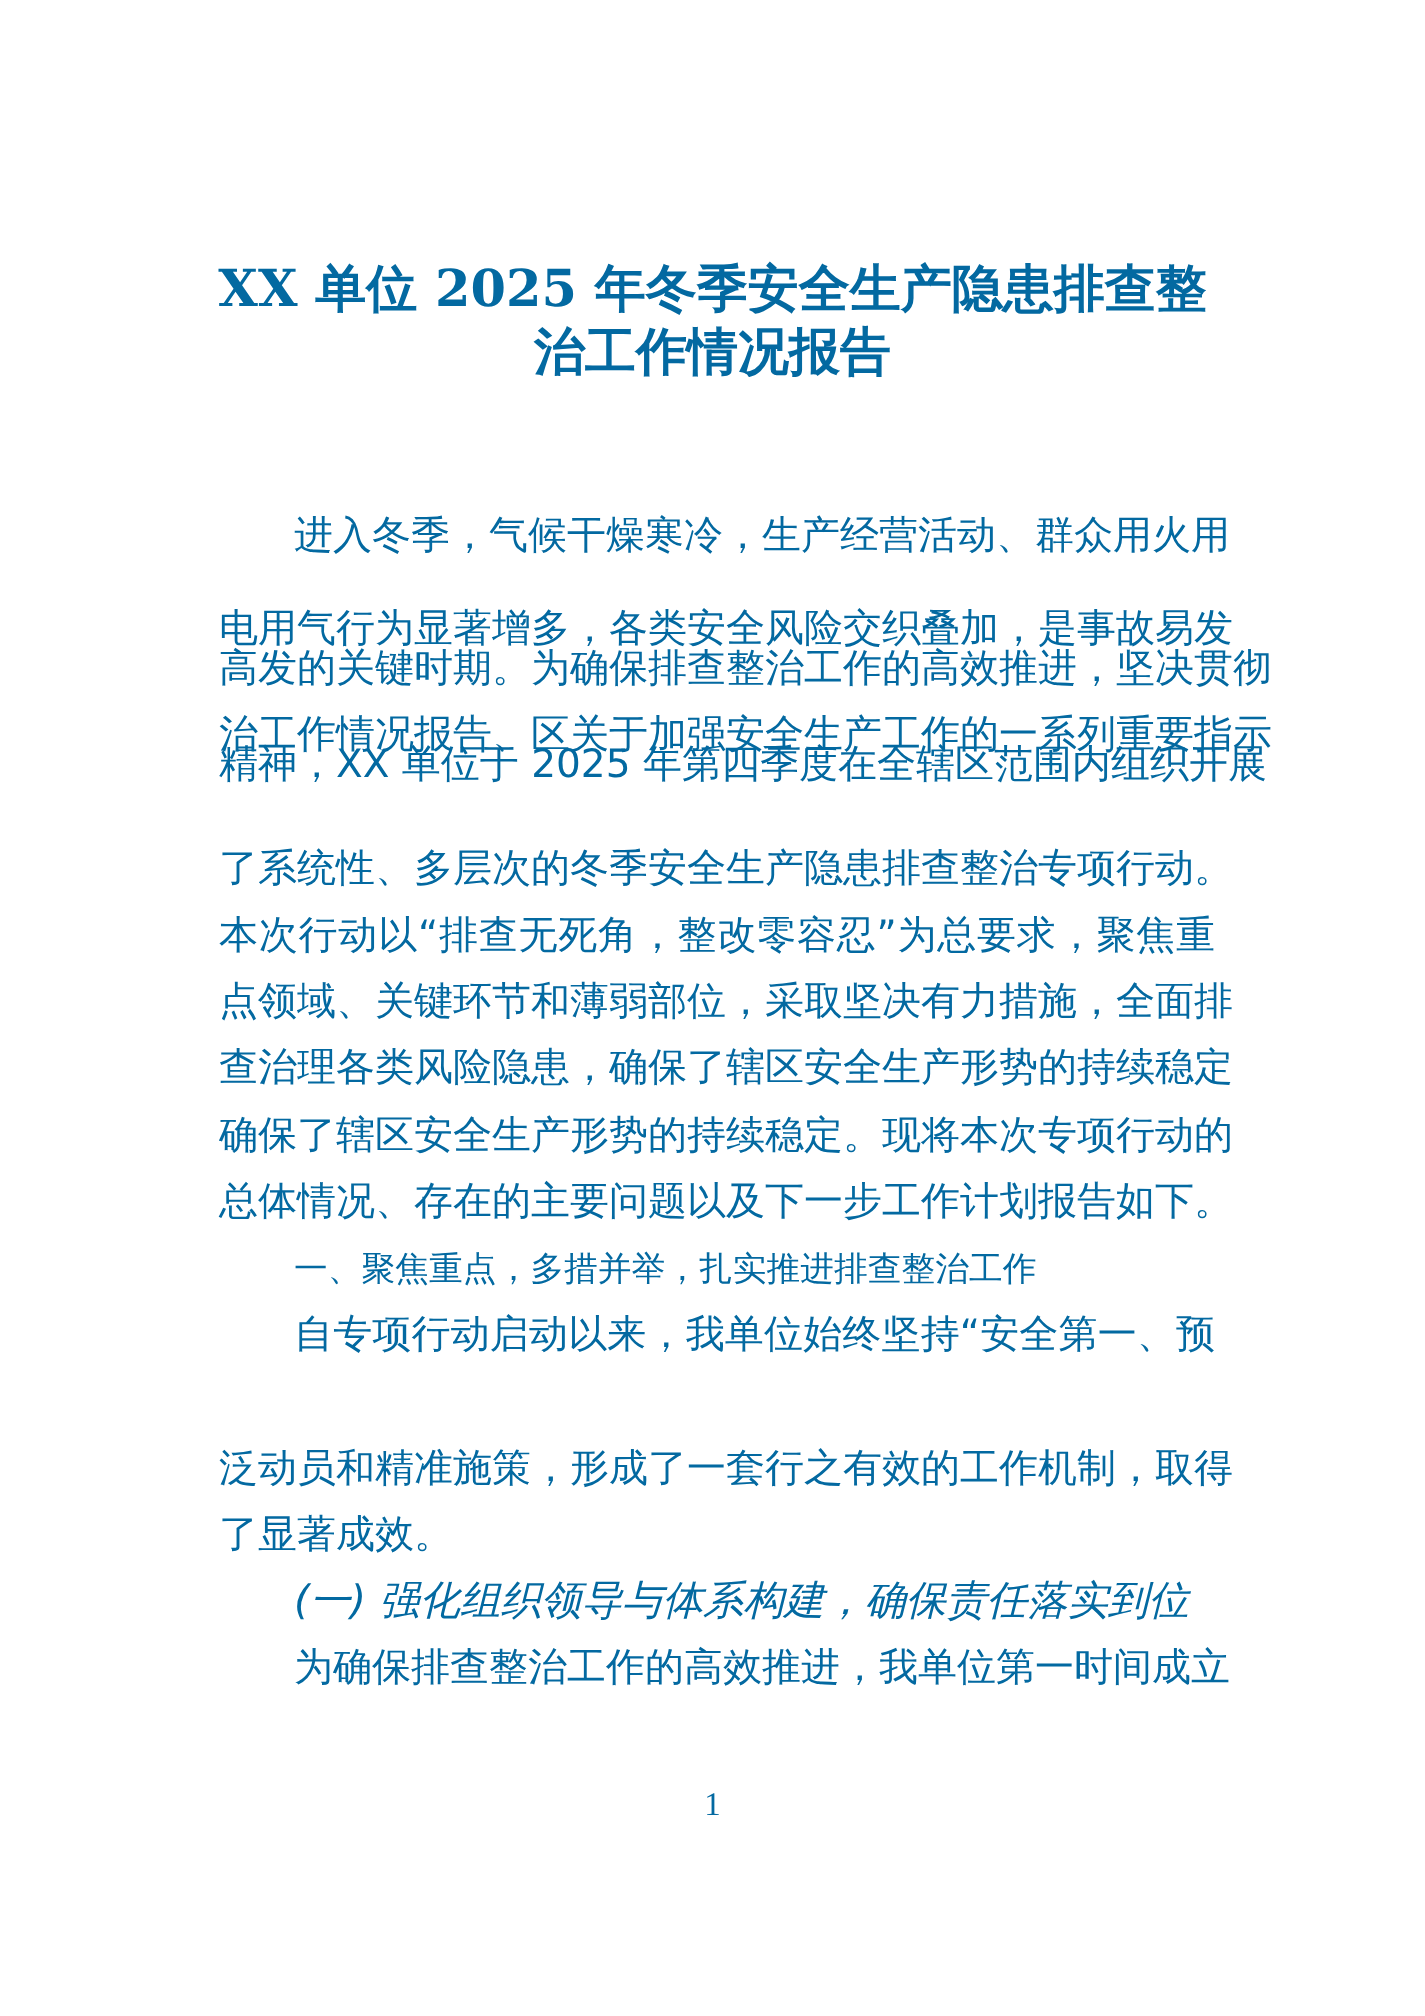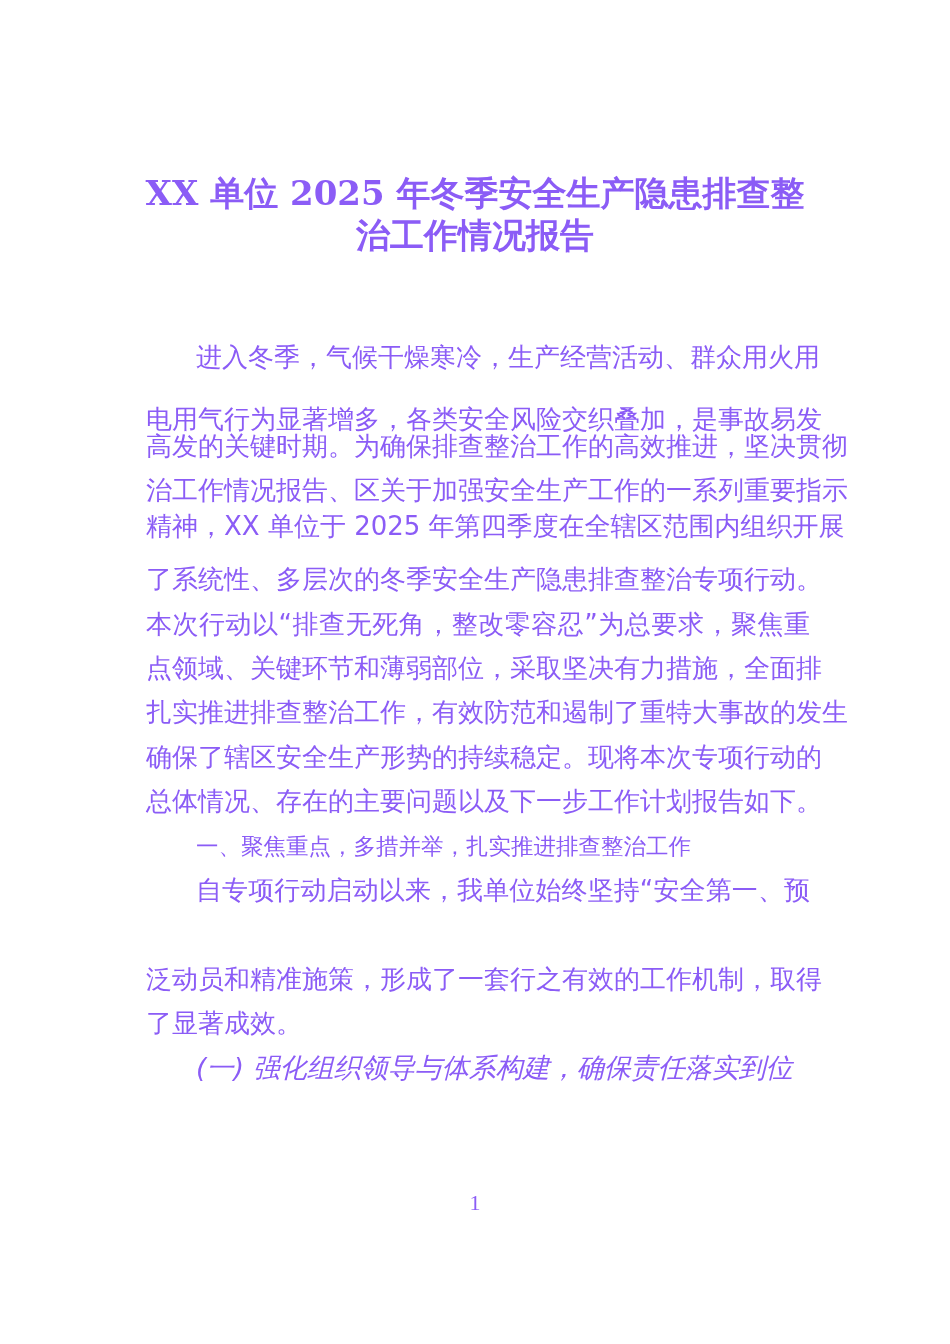--- a/index.html
+++ b/index.html
@@ -1,17 +1,17 @@
 <!DOCTYPE html>
 <html><head>
   <meta charset="utf-8">
   <style>
     html, body { margin: 0; padding: 0; background: #ffffff; }
     body { width: 950px; height: 1344px; position: relative; overflow: hidden; }
-    .page { position: absolute; left: 0; top: 0; width: 950px; height: 1344px; background: #ffffff; color: #8b5cf6; }
+    .page { position: absolute; left: 0; top: 0; width: 950px; height: 1344px; background: #ffffff; color: #0369a1; }
     .title {
       position: absolute; left: 140px; width: 670px; text-align: center;
       font-family: "DejaVu Serif", "Liberation Serif", serif; font-weight: bold;
       font-size: 34px; line-height: 34px; letter-spacing: 0px;
     }
     .title.l1 { top: 176px; }
     .title.l2 { top: 218px; }
     .body-line {
       position: absolute; left: 146px; width: 664px; height: 44px;
       font-family: "DejaVu Sans", "Liberation Sans", sans-serif;
@@ -40,31 +40,32 @@
 
 <div class="page">
 
   <div class="title l1">XX 单位 2025 年冬季安全生产隐患排查整</div>
   <div class="title l2">治工作情况报告</div>
 
   <div class="body-line indent" style="top:335px">进入冬季，气候干燥寒冷，生产经营活动、群众用火用</div>
   <div class="body-line" style="top:397px">电用气行为显著增多，各类安全风险交织叠加，是事故易发</div>
   <div class="body-line" style="top:424px">高发的关键时期。为确保排查整治工作的高效推进，坚决贯彻</div>
   <div class="body-line" style="top:468px">治工作情况报告、区关于加强安全生产工作的一系列重要指示</div>
-  <div class="body-line" style="top:504px">精神，XX 单位于 2025 年第四季度在全辖区范围内组织开展</div>
+  <div class="body-line" style="top:488px">精神，XX 单位于 2025 年第四季度在全辖区范围内组织开展</div>
   <div class="body-line" style="top:557px">了系统性、多层次的冬季安全生产隐患排查整治专项行动。</div>
   <div class="body-line" style="top:602px">本次行动以“排查无死角，整改零容忍”为总要求，聚焦重</div>
   <div class="body-line" style="top:646px">点领域、关键环节和薄弱部位，采取坚决有力措施，全面排</div>
-  <div class="body-line" style="top:690px">扎实推进排查整治工作，有效防范和遏制了重特大事故的发生</div>
+  <div class="body-line" style="top:690px">查治理各类风险隐患，确保了辖区安全生产形势的持续稳定</div>
   <div class="body-line" style="top:735px">确保了辖区安全生产形势的持续稳定。现将本次专项行动的</div>
   <div class="body-line" style="top:779px">总体情况、存在的主要问题以及下一步工作计划报告如下。</div>
 
   <div class="heading1" style="top:824px">一、聚焦重点，多措并举，扎实推进排查整治工作</div>
 
   <div class="body-line indent" style="top:868px">自专项行动启动以来，我单位始终坚持“安全第一、预</div>
   <div class="body-line" style="top:957px">泛动员和精准施策，形成了一套行之有效的工作机制，取得</div>
   <div class="body-line last" style="top:1001px">了显著成效。</div>
 
   <div class="heading2" style="top:1046px">(一) 强化组织领导与体系构建，确保责任落实到位</div>
 
+  <div class="body-line indent" style="top:1090px">为确保排查整治工作的高效推进，我单位第一时间成立</div>
 
   <div class="page-number">1</div>
 </div>
 
 </body></html>

